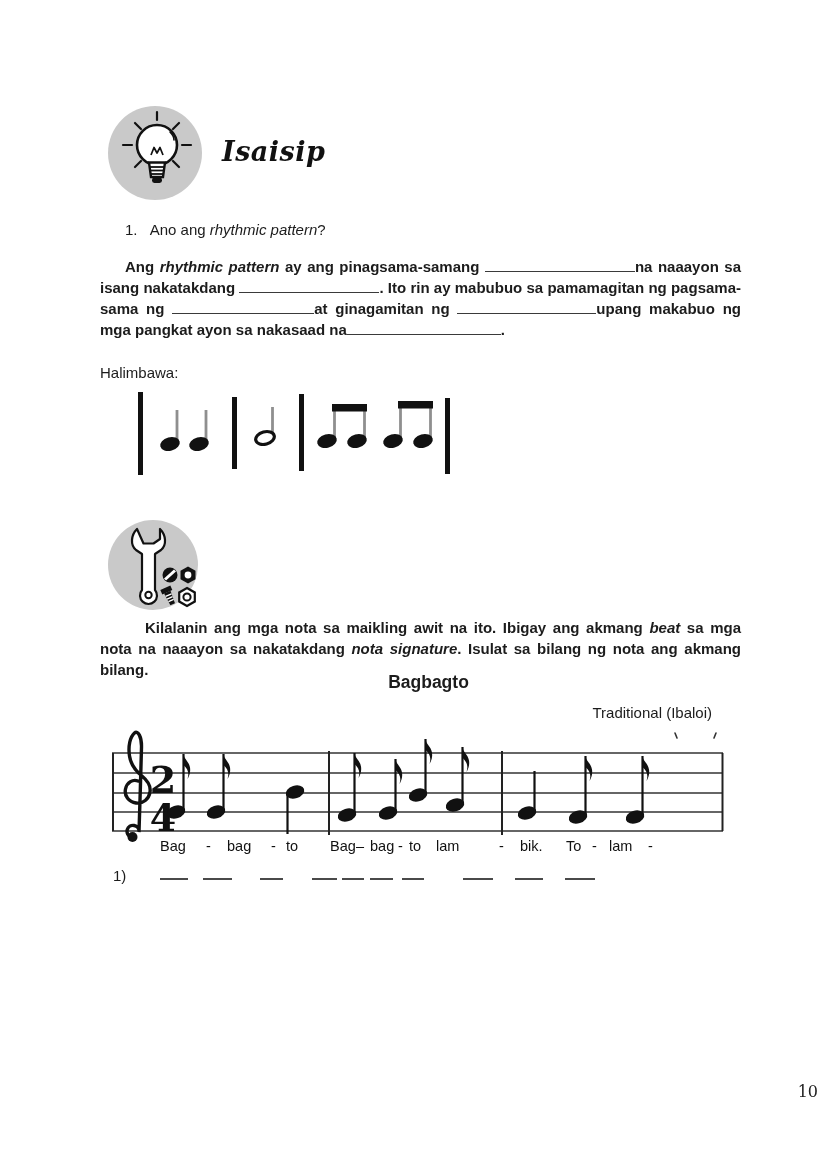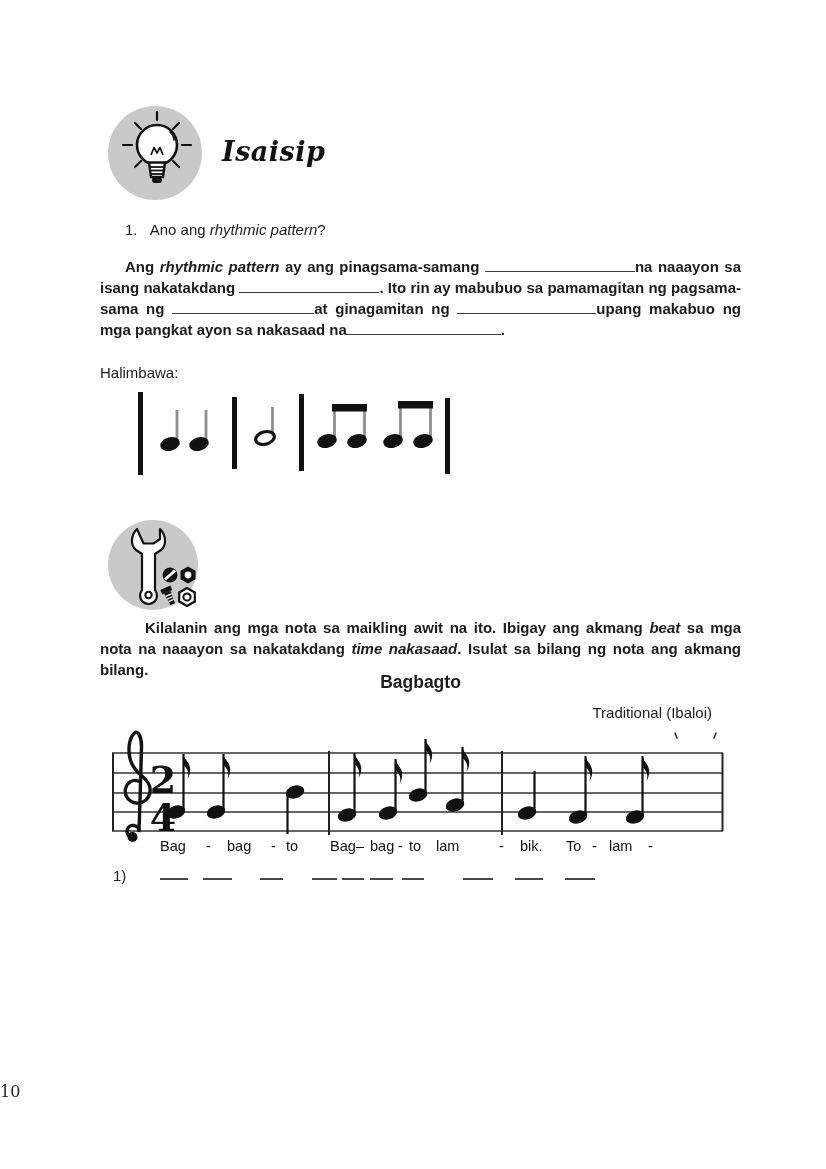--- a/index.html
+++ b/index.html
@@ -117,24 +117,24 @@
       <line x1="59.2" y1="82" x2="64.8" y2="82" stroke="#fff" stroke-width="1.4"></line>
     </g>
     <g>
       <polygon points="80,69 87.8,73.5 87.8,82.5 80,87 72.2,82.5 72.2,73.5" fill="#fff" stroke="#111" stroke-width="2.2"></polygon>
       <circle cx="80" cy="78" r="3.6" fill="#fff" stroke="#111" stroke-width="2"></circle>
     </g>
   </svg>
 
 
   <div class="abs body-text" style="left:100px;top:617px;width:641px;text-indent:45px">
-    <span>Kilalanin ang mga nota sa maikling awit na ito. Ibigay ang akmang </span><span class="ital">beat</span><span> sa mga nota na naaayon sa nakatakdang </span><span class="ital">time nakasaad</span><span>. Isulat sa bilang ng nota ang akmang bilang.</span>
+    <span>Kilalanin ang mga nota sa maikling awit na ito. Ibigay ang akmang </span><span class="ital">beat</span><span> sa mga nota na naaayon sa nakatakdang </span><span class="ital">nota signature</span><span>. Isulat sa bilang ng nota ang akmang bilang.</span>
   </div>
 
-  <div class="abs song-title" style="left:100px;top:672px;width:641px;text-align:center">Bagbagto</div>
+  <div class="abs song-title" style="left:108px;top:672px;width:641px;text-align:center">Bagbagto</div>
 
   <div class="abs attrib" style="right:114px;top:704px">Traditional (Ibaloi)</div>
 
   <svg class="abs" style="left:105px;top:725px" width="630" height="135" viewBox="0 0 630 135">
     <g stroke="#333" stroke-width="1.4">
       <line x1="7" y1="28" x2="618" y2="28"></line>
       <line x1="7" y1="48" x2="618" y2="48"></line>
       <line x1="7" y1="68" x2="618" y2="68"></line>
       <line x1="7" y1="87" x2="618" y2="87"></line>
       <line x1="7" y1="106" x2="618" y2="106"></line>
@@ -234,15 +234,15 @@
   <span class="ansblank" style="left:203px;width:29px"></span>
   <span class="ansblank" style="left:260px;width:23px"></span>
   <span class="ansblank" style="left:312px;width:25px"></span>
   <span class="ansblank" style="left:342px;width:22px"></span>
   <span class="ansblank" style="left:370px;width:23px"></span>
   <span class="ansblank" style="left:402px;width:22px"></span>
   <span class="ansblank" style="left:463px;width:30px"></span>
   <span class="ansblank" style="left:515px;width:28px"></span>
   <span class="ansblank" style="left:565px;width:30px"></span>
 
-  <div class="abs pagenum" style="left:0;top:1082px;width:818px;text-align:left">10</div>
+  <div class="abs pagenum" style="left:0;top:1082px;width:818px;text-align:right">10</div>
 
 </div>
 
 </body></html>

